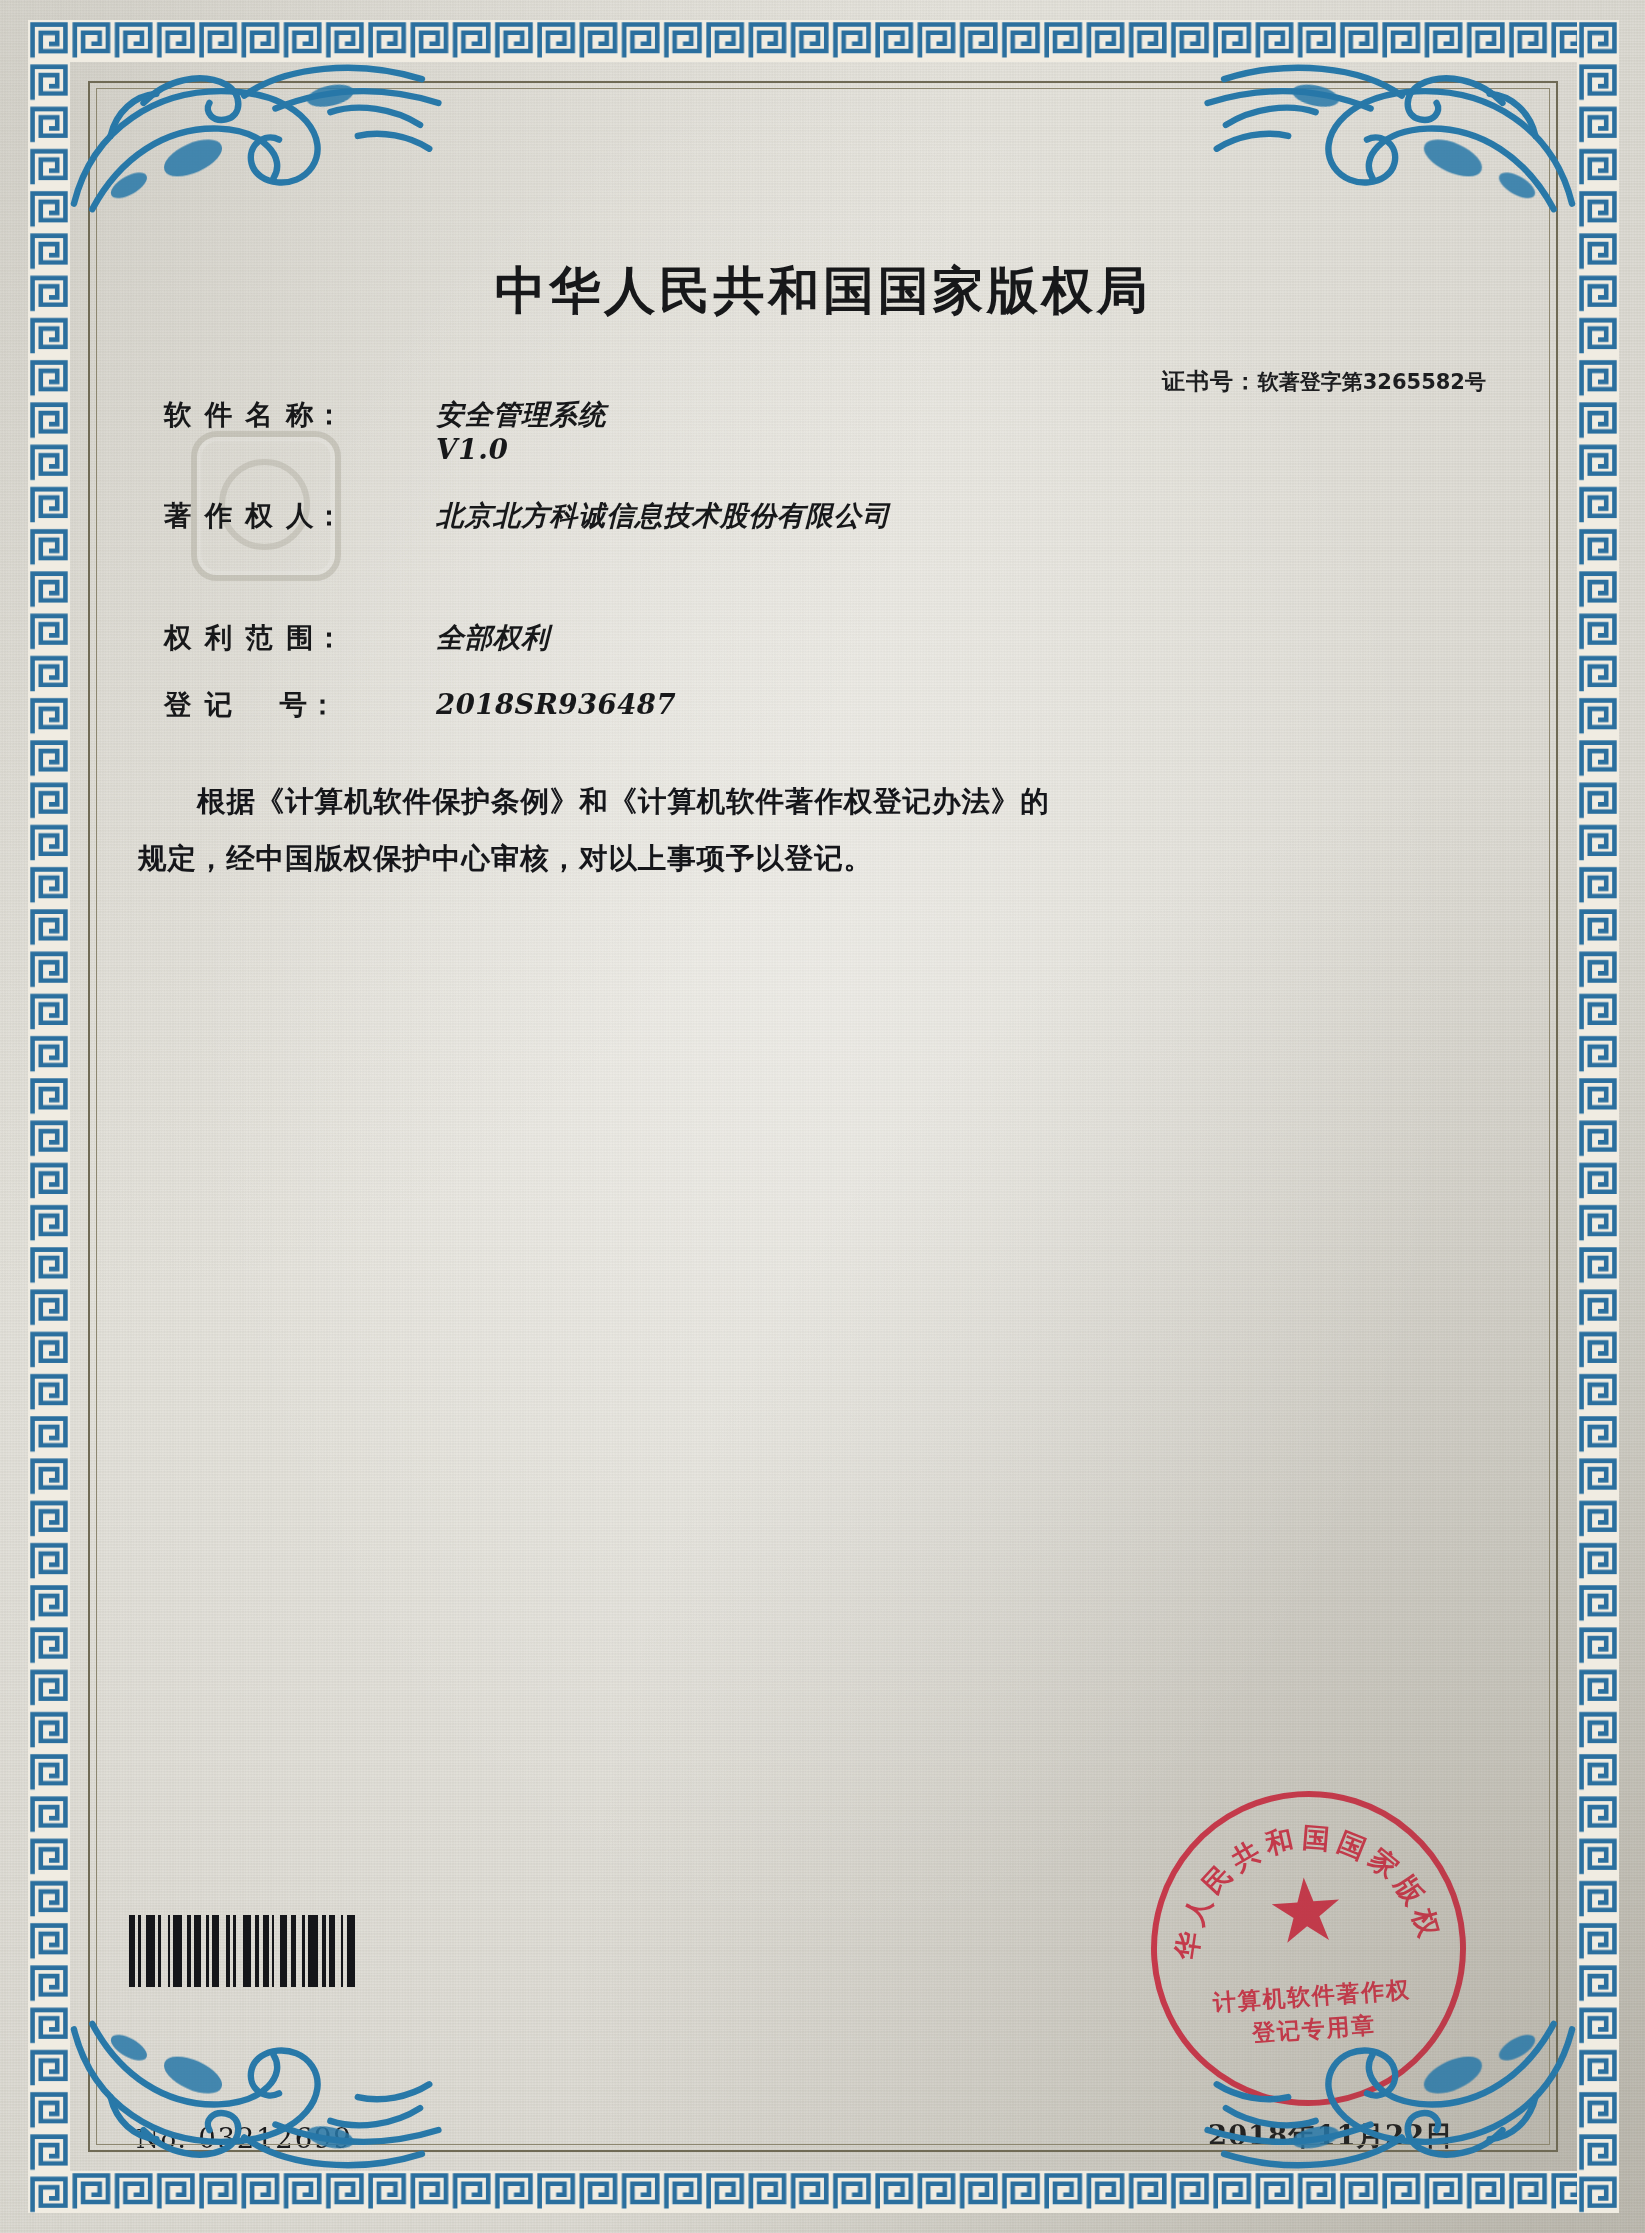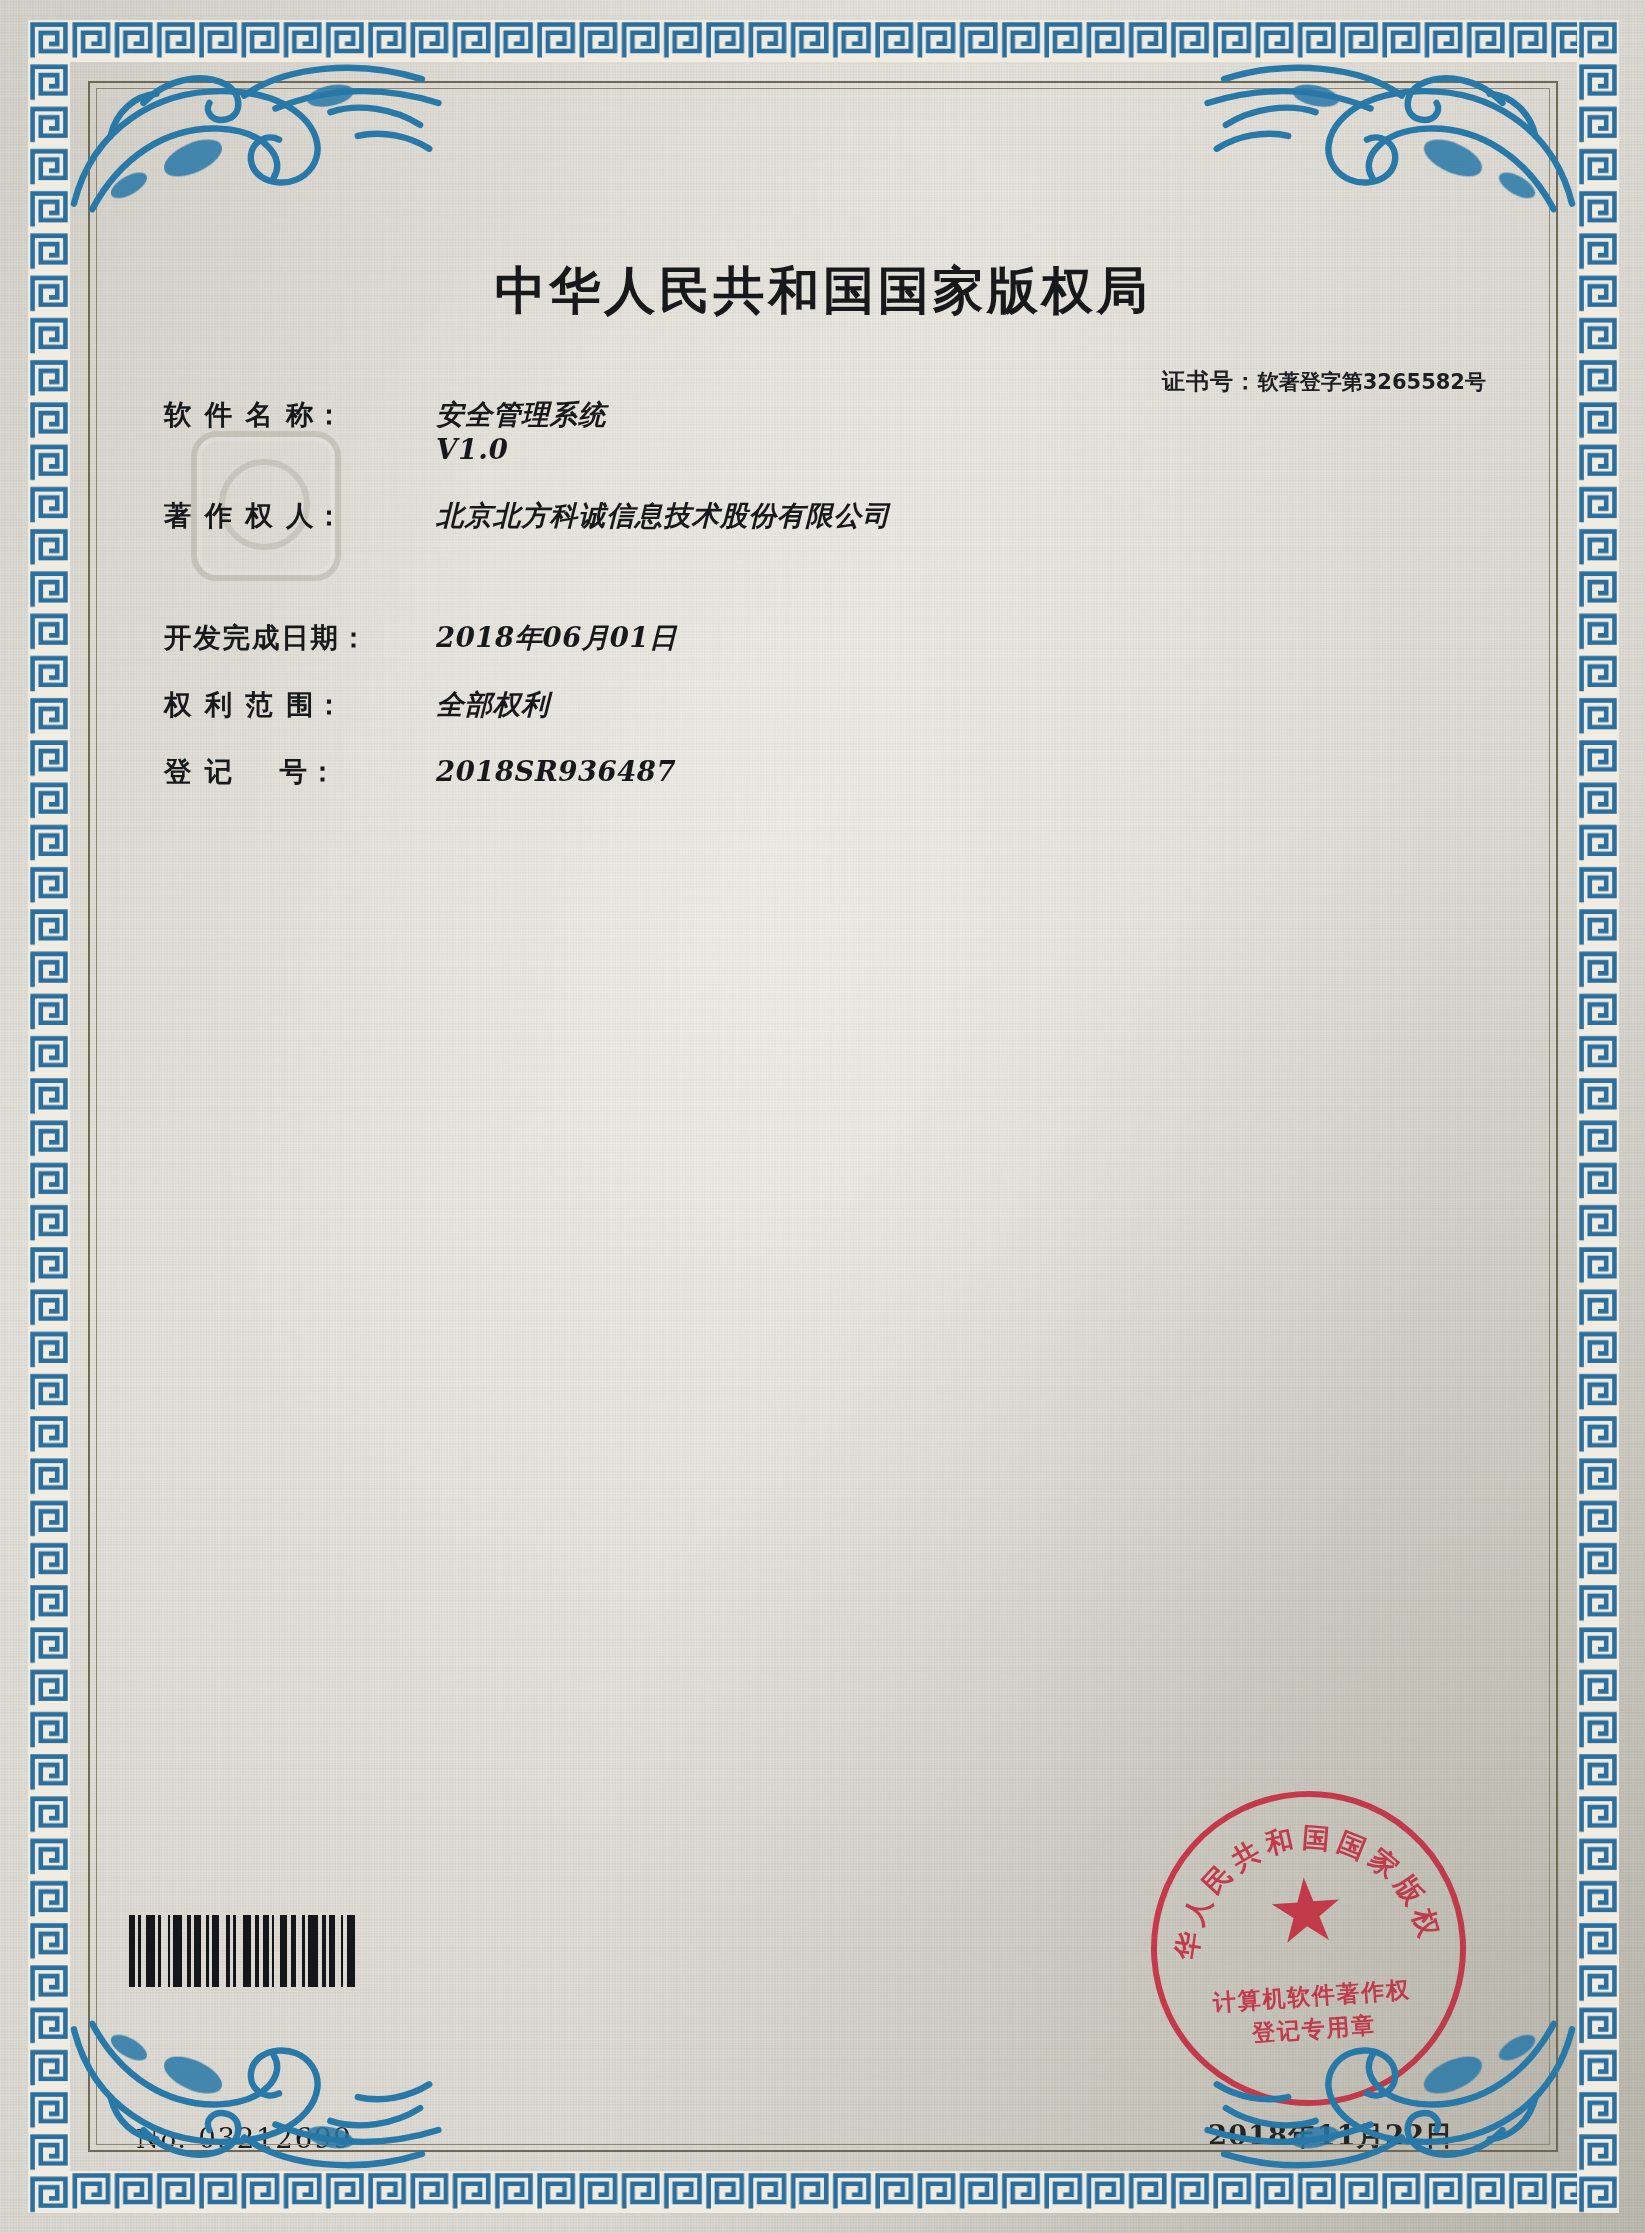--- a/index.html
+++ b/index.html
@@ -349,33 +349,33 @@
 V1.0</div>
       </div>
       <div class="row" style="margin-top:29px;">
         <div class="label">著 作 权 人：</div>
         <div class="value">北京北方科诚信息技术股份有限公司</div>
       </div>
 
       <div class="gap-lg"></div>
 
       <div class="row">
-        <div class="label">开发完成日期：</div>
-        <div class="value mono">2018年06月01日</div>
-      </div>
-      <div class="row">
         <div class="label">权 利 范 围：</div>
         <div class="value">全部权利</div>
       </div>
       <div class="row">
         <div class="label">登 记    号：</div>
         <div class="value mono">2018SR936487</div>
       </div>
     </div>
 
+    <div class="para">
+      <div><span class="indent"></span><span>根据《计算机软件保护条例》和《计算机软件著作权登记办法》的</span></div>
+      <div>规定，经中国版权保护中心审核，对以上事项予以登记。</div>
+    </div>
 
   </div>
 
   <div class="barcode">
     <span style="width:5.5px;background:#15161a"></span>
       <span style="width:3.7px;background:transparent"></span>
     <span style="width:2.8px;background:#15161a"></span>
       <span style="width:5.5px;background:transparent"></span>
     <span style="width:8.3px;background:#15161a"></span>
       <span style="width:2.8px;background:transparent"></span>

